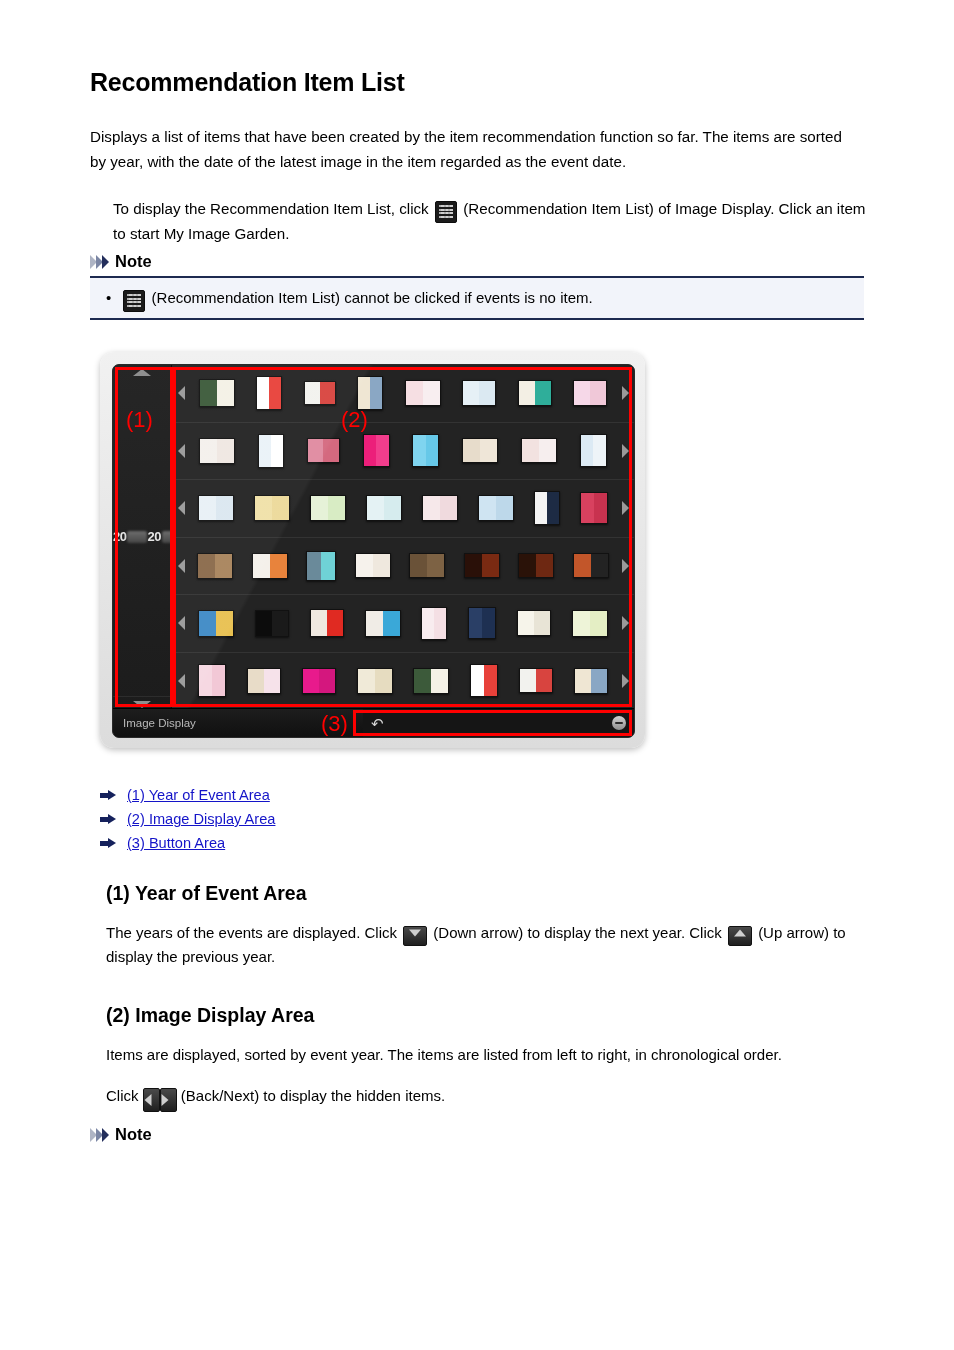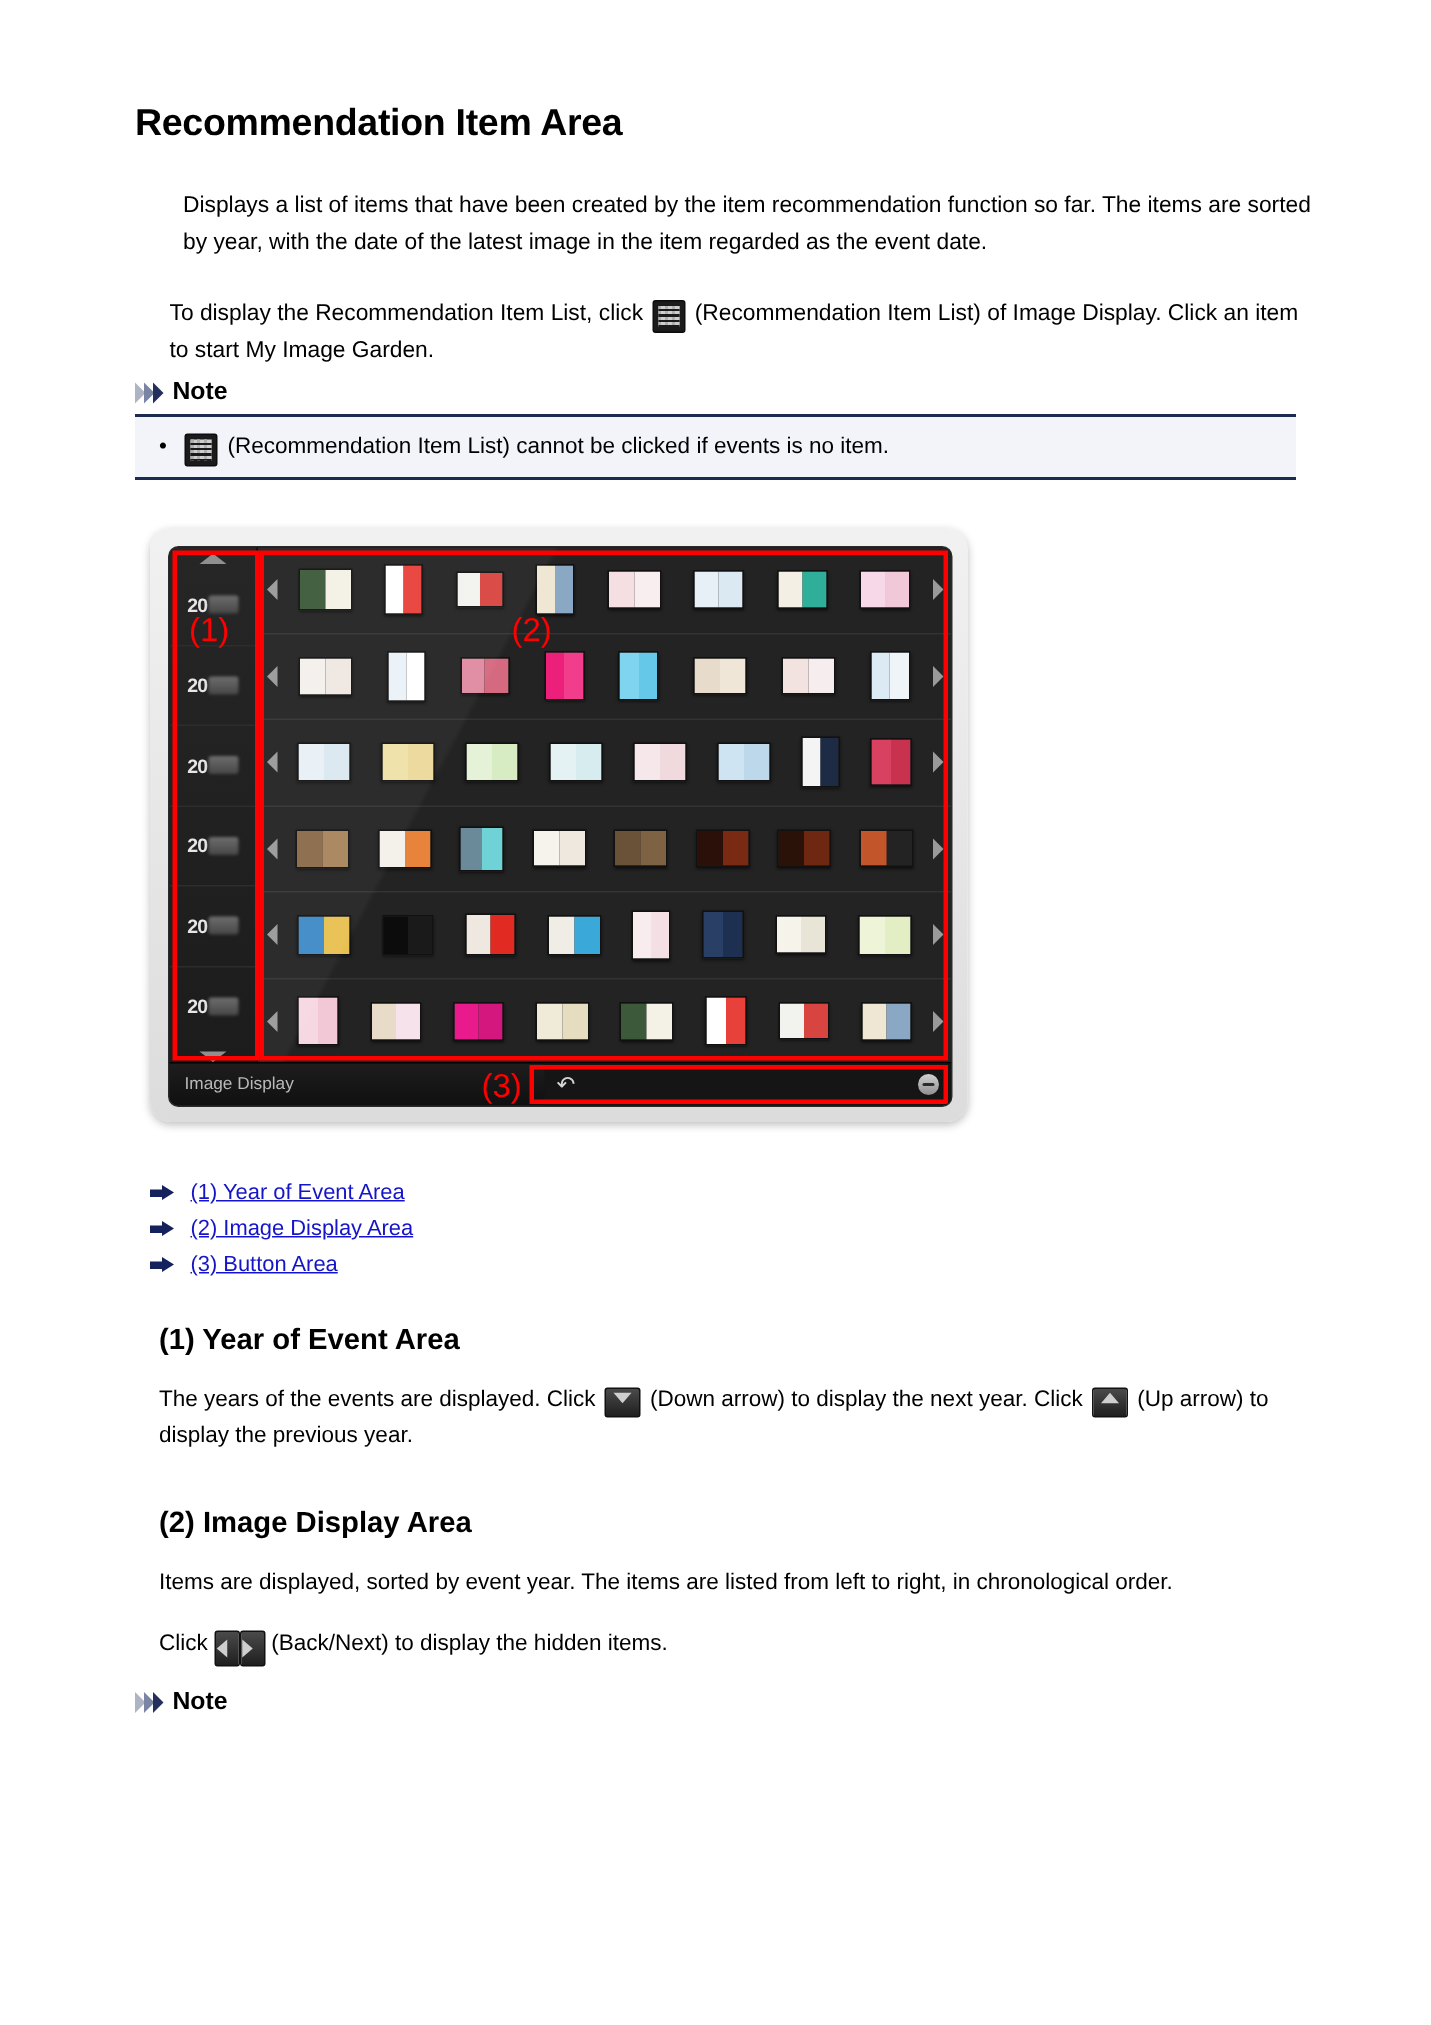--- a/index.html
+++ b/index.html
@@ -32,21 +32,21 @@
     font-weight: bold;
     letter-spacing: -0.2px;
   }
   .para {
     position: absolute;
     left: 90px;
     width: 765px;
     font-size: 15.2px;
     line-height: 25px;
   }
-  .para-intro { top: 124px; margin-left: 32px; }
+  .para-intro { top: 124px; }
   .para-todisplay { top: 196px; margin-left: 23px; }
 
   h2.sec-title {
     position: absolute;
     left: 106px;
     margin: 0;
     font-size: 19.5px;
     font-weight: bold;
   }
   .sec1-title { top: 882px; }
@@ -262,21 +262,21 @@
   }
   .year-scroll.down {
     border-left: 9px solid transparent;
     border-right: 9px solid transparent;
     border-top: 7px solid #8f8f8f;
   }
   .year-list {
     flex: 1 1 auto;
     width: 100%;
     display: flex;
-    flex-direction: column;
+    flex-direction: row;
     text-align: center;
   }
   .year-cell {
     flex: 1 1 0;
     display: flex;
     align-items: center;
     justify-content: center;
     gap: 1px;
     border-bottom: 1px solid #2d2d2d;
   }
@@ -425,21 +425,21 @@
     font-family: "Liberation Serif", serif;
     font-size: 15px;
     color: #000;
   }
 </style>
 </head>
 <body>
 
 <div class="page">
 
-  <h1 class="page-title">Recommendation Item Area</h1>
+  <h1 class="page-title">Recommendation Item List</h1>
 
   <div class="para para-intro">Displays a list of items that have been created by the item recommendation function so far. The items are sorted by year, with the date of the latest image in the item regarded as the event date.</div>
 
   <div class="para para-todisplay">
     <span>To display the Recommendation Item List, click</span>
     <span class="ico ico-grid"><span class="g"></span></span>
     <span>(Recommendation Item List) of Image Display. Click an item to start My Image Garden.</span>
   </div>
 
   <div class="note-wrap note1">

